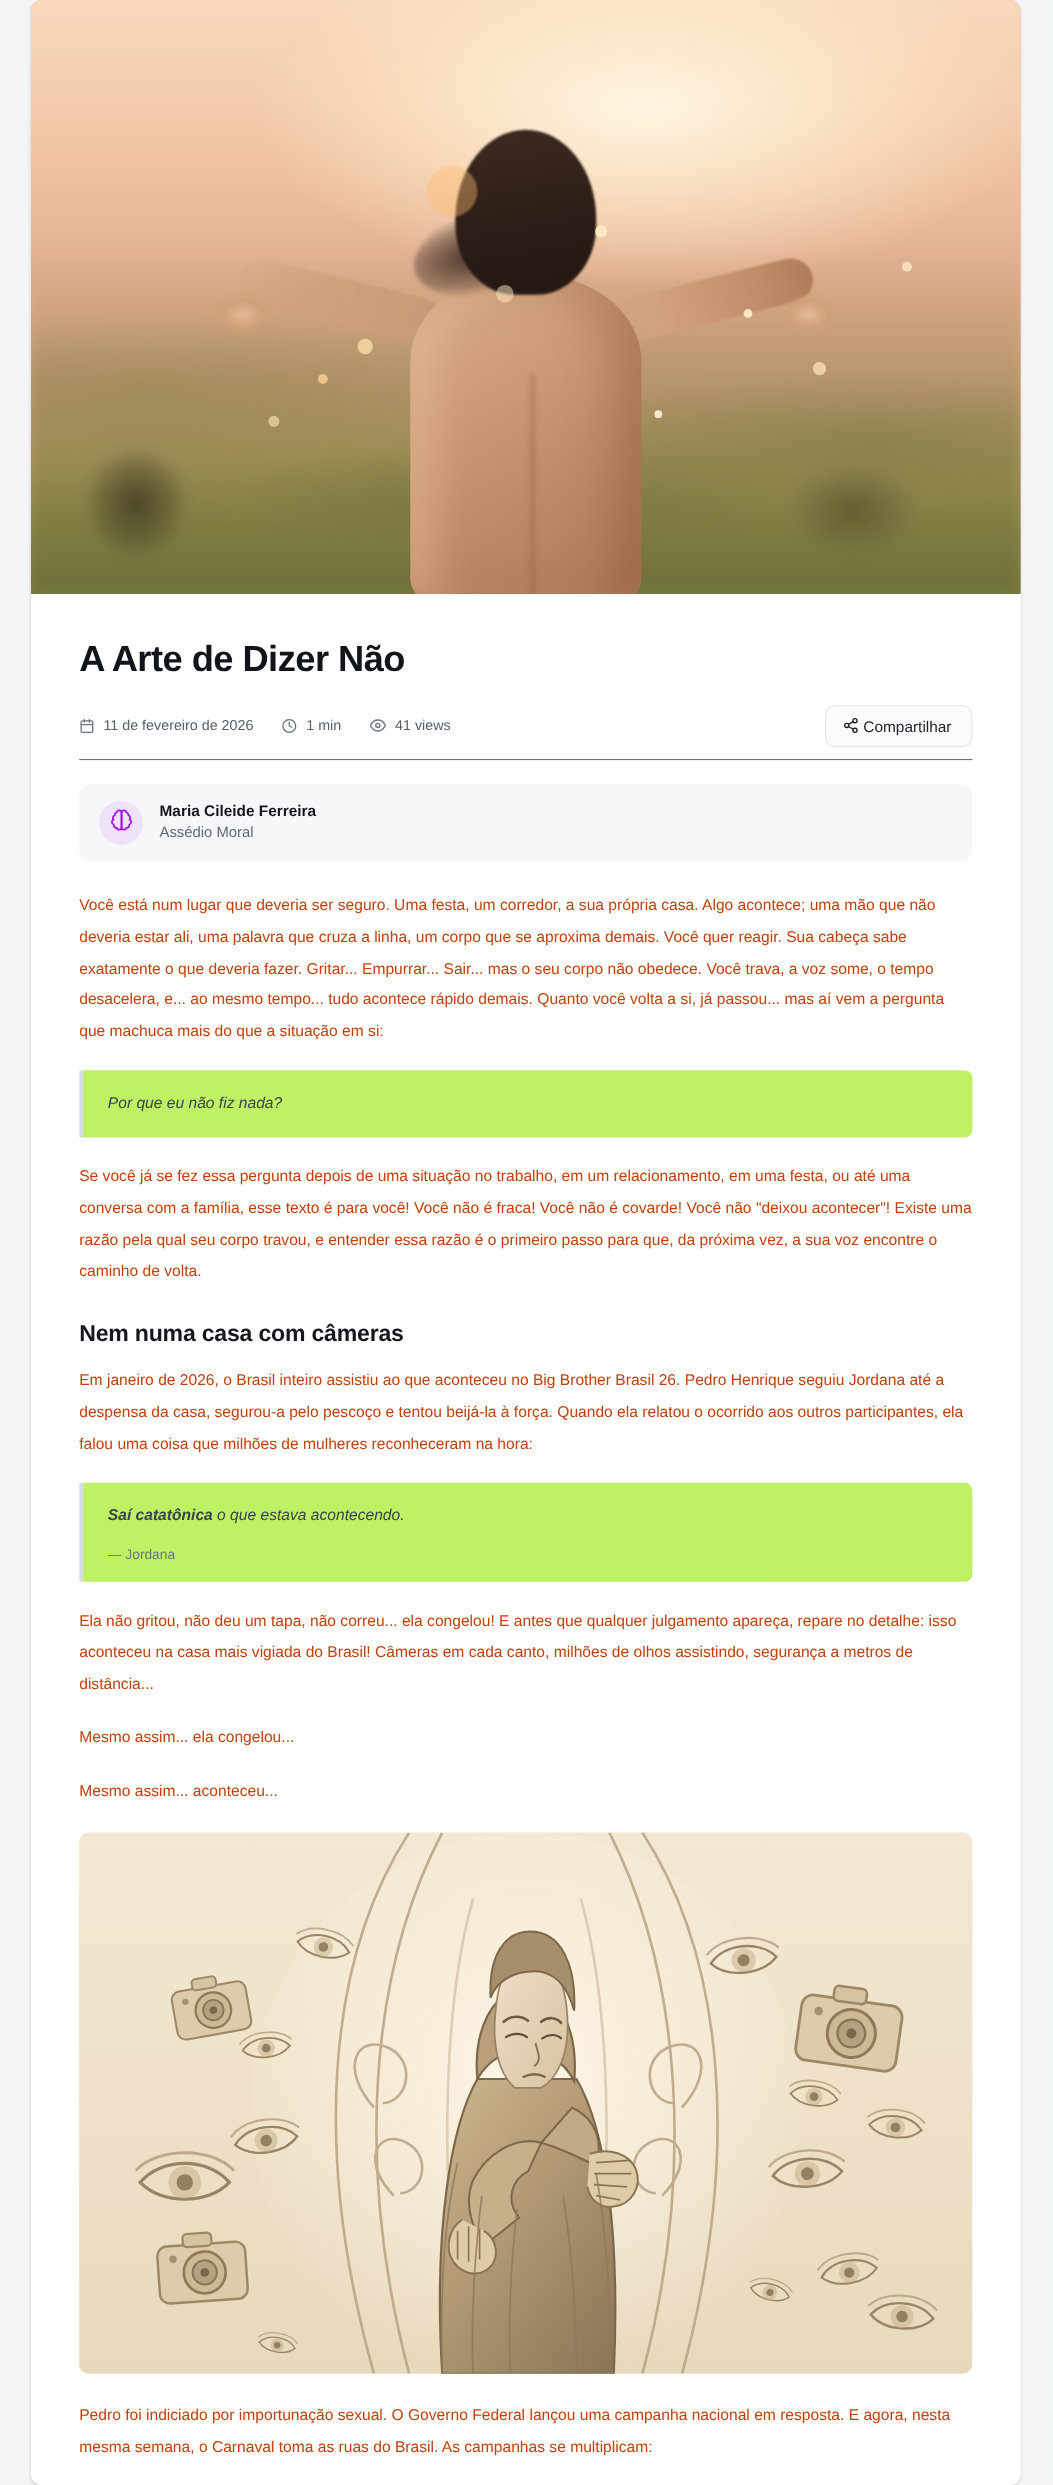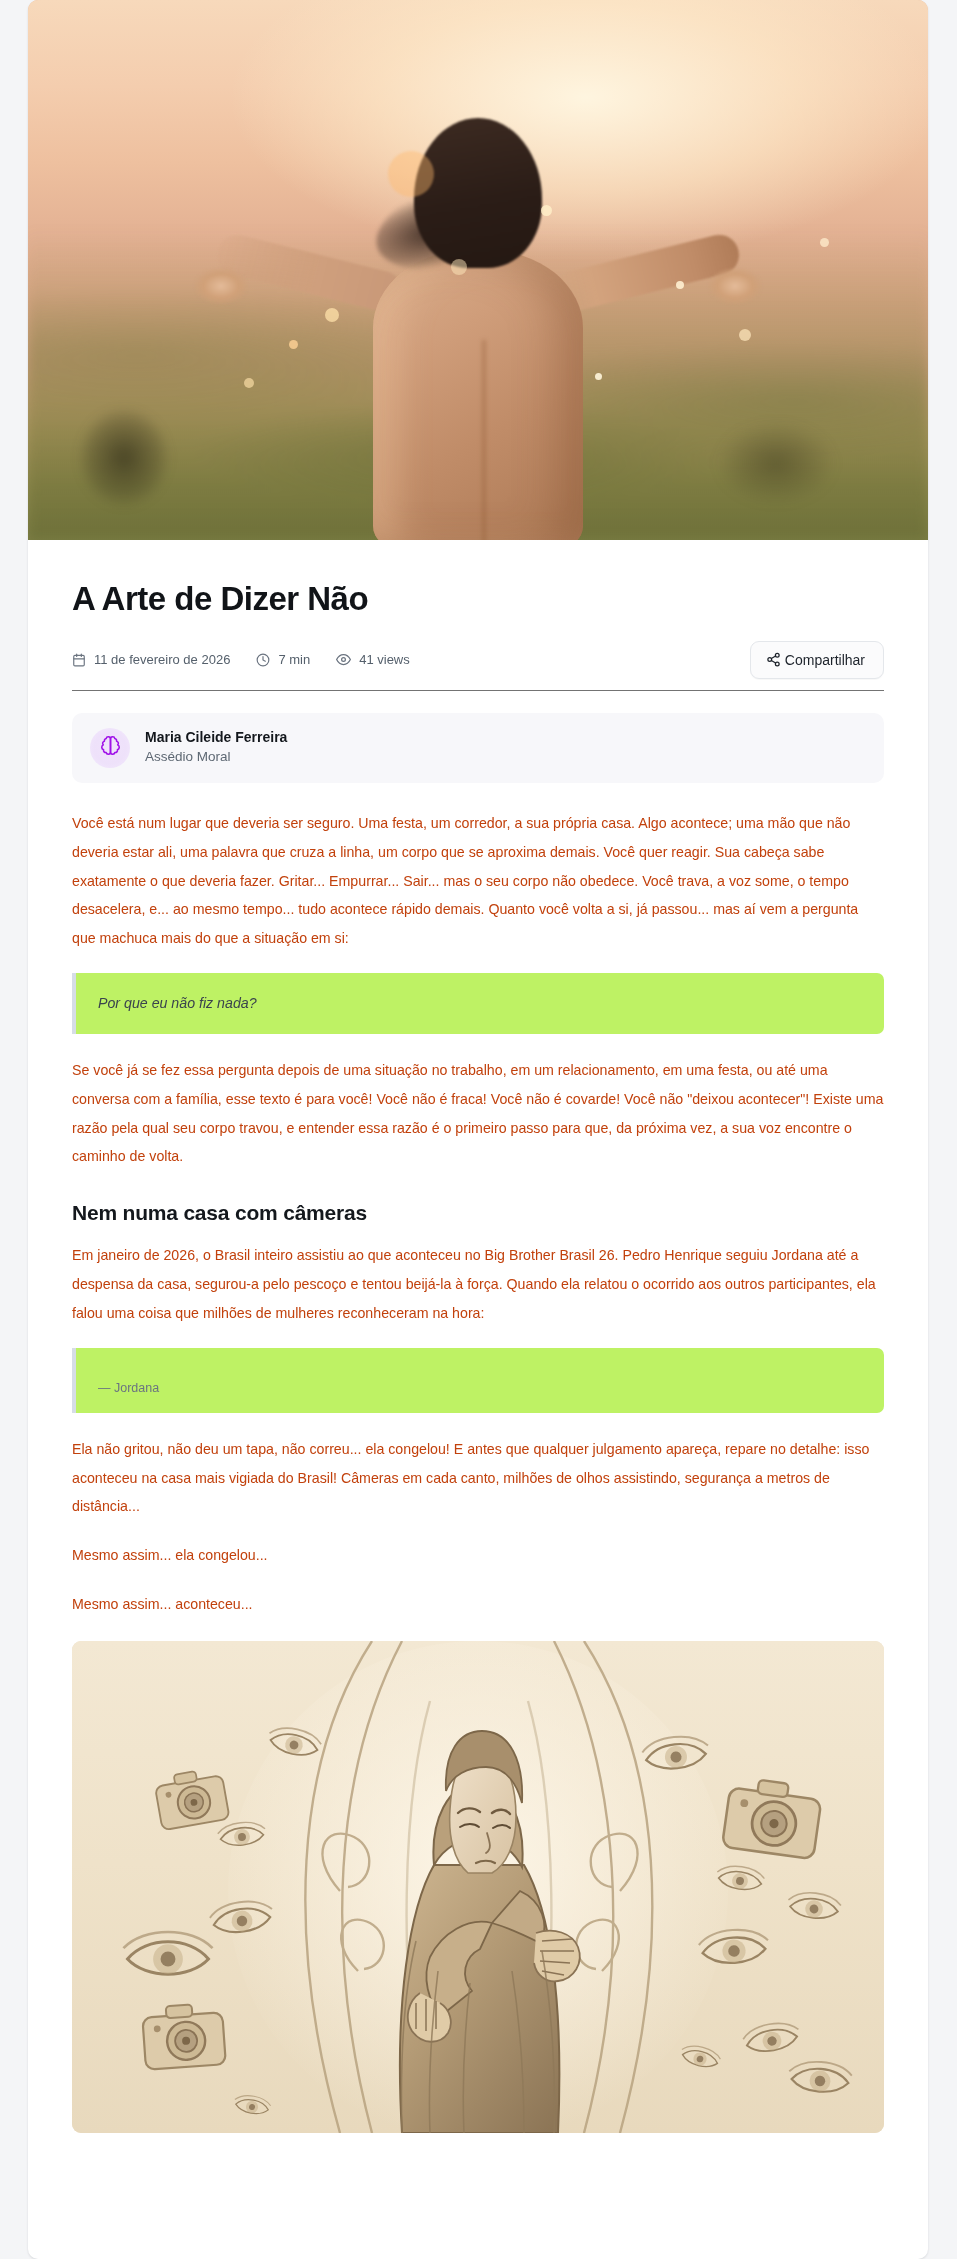--- a/index.html
+++ b/index.html
@@ -295,21 +295,21 @@
             <span>11 de fevereiro de 2026</span>
           </div>
 
           <div class="meta-item">
             <span>
               <svg width="14" height="14" viewBox="0 0 24 24" fill="none" stroke="#6b7480" stroke-width="2" stroke-linecap="round" stroke-linejoin="round">
                 <circle cx="12" cy="12" r="10"></circle>
                   <polyline points="12 6 12 12 16 14"></polyline>
               </svg>
             </span>
-            <span>7 min</span>
+            <span>1 min</span>
           </div>
 
           <div class="meta-item">
             <span>
               <svg width="15" height="15" viewBox="0 0 24 24" fill="none" stroke="#6b7480" stroke-width="2" stroke-linecap="round" stroke-linejoin="round">
                 <path d="M1 12s4-8 11-8 11 8 11 8-4 8-11 8-11-8-11-8z"></path>
                   <circle cx="12" cy="12" r="3"></circle>
               </svg>
             </span>
             <span>41 views</span>
@@ -352,20 +352,21 @@
         <p class="q-text">Por que eu não fiz nada?</p>
       </blockquote>
 
       <p class="para">Se você já se fez essa pergunta depois de uma situação no trabalho, em um relacionamento, em uma festa, ou até uma conversa com a família, esse texto é para você! Você não é fraca! Você não é covarde! Você não "deixou acontecer"! Existe uma razão pela qual seu corpo travou, e entender essa razão é o primeiro passo para que, da próxima vez, a sua voz encontre o caminho de volta.</p>
 
       <h2 class="sub">Nem numa casa com câmeras</h2>
 
       <p class="para">Em janeiro de 2026, o Brasil inteiro assistiu ao que aconteceu no Big Brother Brasil 26. Pedro Henrique seguiu Jordana até a despensa da casa, segurou-a pelo pescoço e tentou beijá-la à força. Quando ela relatou o ocorrido aos outros participantes, ela falou uma coisa que milhões de mulheres reconheceram na hora:</p>
 
       <blockquote class="q">
+        <p class="q-text"><b>Saí catatônica</b><span> o que estava acontecendo.</span></p>
         <cite class="q-cite">— Jordana</cite>
       </blockquote>
 
       <p class="para">Ela não gritou, não deu um tapa, não correu... ela congelou! E antes que qualquer julgamento apareça, repare no detalhe: isso aconteceu na casa mais vigiada do Brasil! Câmeras em cada canto, milhões de olhos assistindo, segurança a metros de distância...</p>
       <p class="para">Mesmo assim... ela congelou...</p>
       <p class="para">Mesmo assim... aconteceu...</p>
 
       <div class="illus-wrap">
         <div class="illus">
           <svg viewBox="0 0 812 492" preserveAspectRatio="xMidYMid slice" aria-hidden="true">
@@ -474,16 +475,17 @@
 
             <g>
               <use href="#cam" transform="translate(120,160) scale(0.85) rotate(-10)"></use>
               <use href="#cam" transform="translate(700,180) scale(1.15) rotate(8)"></use>
               <use href="#cam" transform="translate(112,398) scale(1.0) rotate(-4)"></use>
             </g>
           </svg>
         </div>
       </div>
 
+      <p class="para">Pedro foi indiciado por importunação sexual. O Governo Federal lançou uma campanha nacional em resposta. E agora, nesta mesma semana, o Carnaval toma as ruas do Brasil. As campanhas se multiplicam:</p>
 
     </div>
   </div>
 </div>
 
 </body></html>

